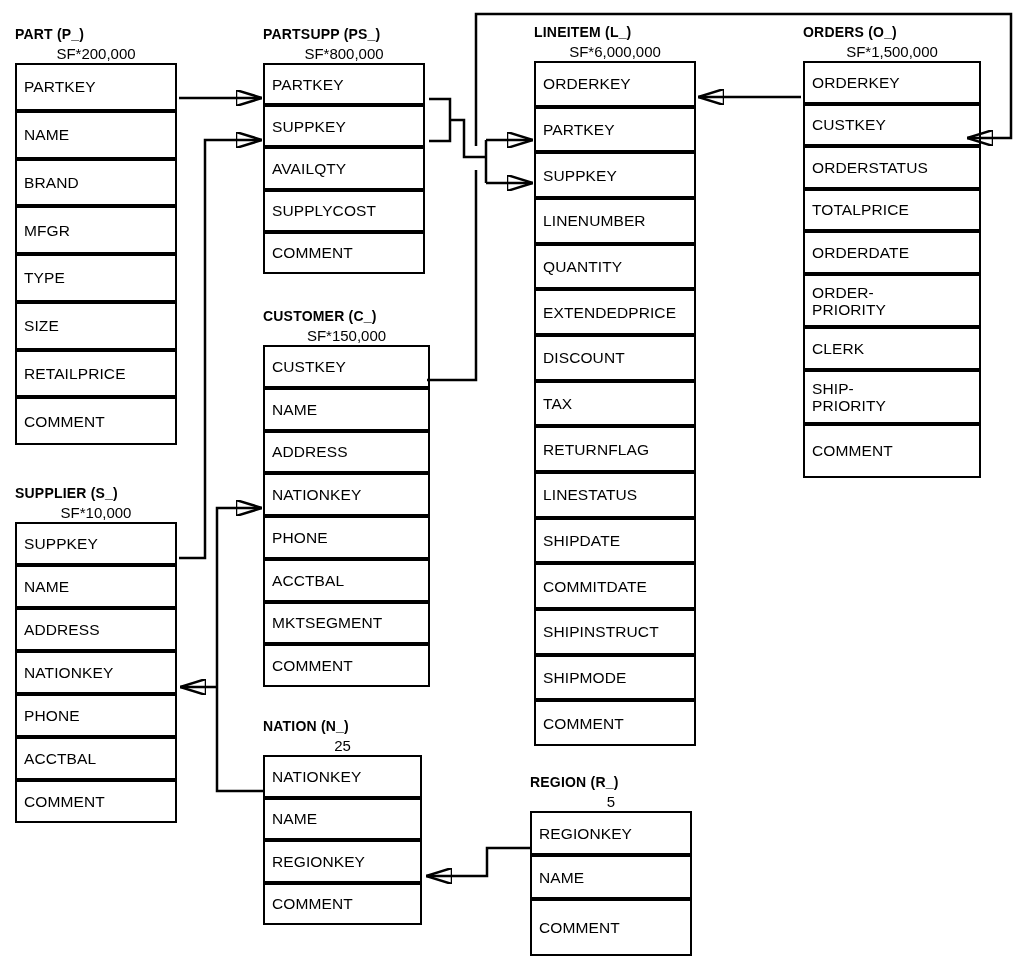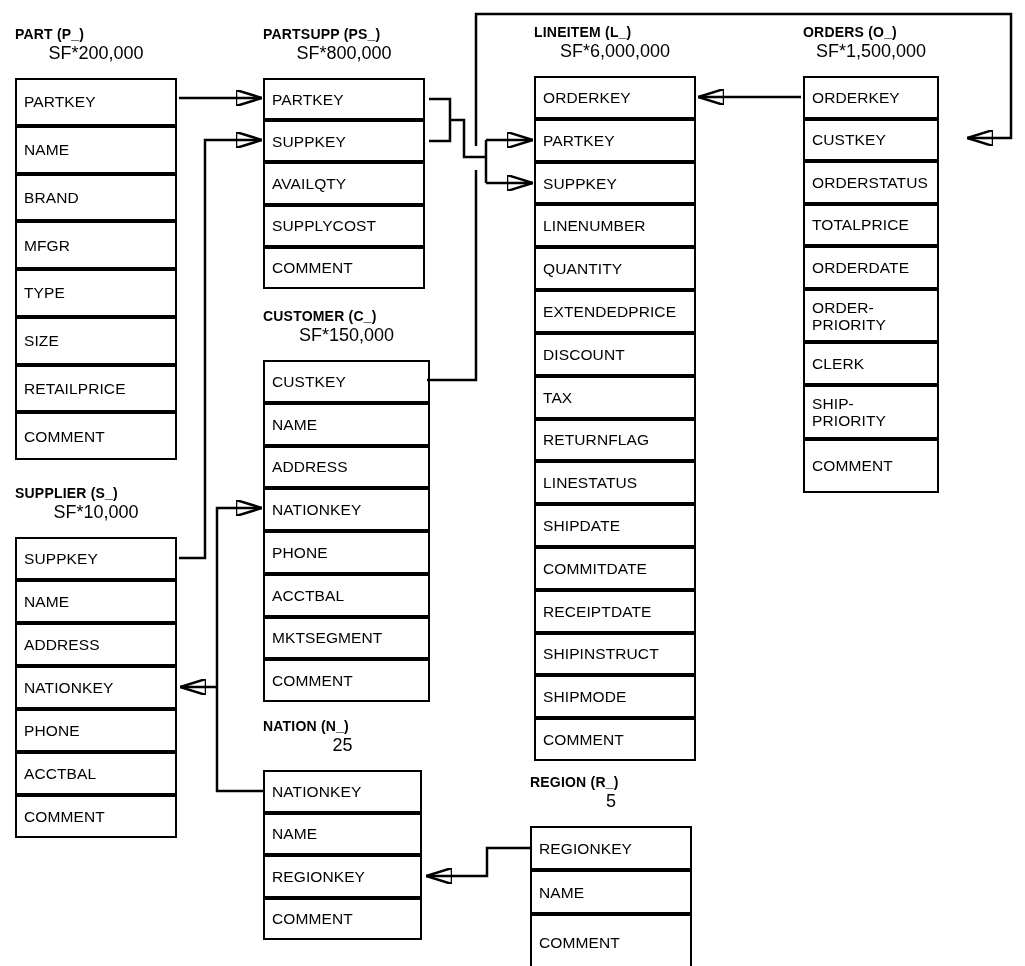--- a/index.html
+++ b/index.html
@@ -2,22 +2,22 @@
 <html><head>
 <meta charset="utf-8">
 <style>
   html,body{margin:0;padding:0;background:#fff;}
   .canvas{
     position:relative;width:1025px;height:966px;background:#ffffff;
     font-family:"Liberation Sans",sans-serif;color:#000;overflow:hidden;
   }
   .tbl{position:absolute;}
   .t-title{font-weight:bold;font-size:14px;line-height:20px;text-align:left;letter-spacing:.2px;white-space:nowrap;}
-  .t-card{font-size:18px;line-height:19px;text-align:center;white-space:nowrap;}
-  .t-rows{margin-top:15px;display:flex;flex-direction:column;}
+  .t-card{font-size:15px;line-height:19px;text-align:center;white-space:nowrap;}
+  .t-rows{display:flex;flex-direction:column;}
   .t-row{
     flex:42;box-sizing:border-box;border:2px solid #000;background:#fff;
     display:flex;align-items:center;padding-left:7px;
     font-size:15.5px;line-height:17px;white-space:pre-line;letter-spacing:.1px;
   }
   .edges{position:absolute;left:0;top:0;pointer-events:none;}
   .edges path{fill:none;stroke:#000;stroke-width:2.5;}
 </style>
 </head>
 <body>
@@ -75,28 +75,27 @@
       <div class="t-row">SUPPKEY</div>
       <div class="t-row">LINENUMBER</div>
       <div class="t-row">QUANTITY</div>
       <div class="t-row">EXTENDEDPRICE</div>
       <div class="t-row">DISCOUNT</div>
       <div class="t-row">TAX</div>
       <div class="t-row">RETURNFLAG</div>
       <div class="t-row">LINESTATUS</div>
       <div class="t-row">SHIPDATE</div>
       <div class="t-row">COMMITDATE</div>
-      <div class="t-row">RECEIPTDATE</div>
       <div class="t-row">SHIPINSTRUCT</div>
       <div class="t-row">SHIPMODE</div>
       <div class="t-row">COMMENT</div>
     </div>
   </div>
 
-  <div class="tbl" style="left:803px;top:22px;width:136px">
+  <div class="tbl" style="left:803px;top:22px;width:178px">
     <div class="t-title">ORDERS (O_)</div>
     <div class="t-card">SF*1,500,000</div>
     <div class="t-rows" style="height:417px">
       <div class="t-row">ORDERKEY</div>
       <div class="t-row">CUSTKEY</div>
       <div class="t-row">ORDERSTATUS</div>
       <div class="t-row">TOTALPRICE</div>
       <div class="t-row">ORDERDATE</div>
       <div class="t-row" style="flex:54">ORDER-
 PRIORITY</div>

